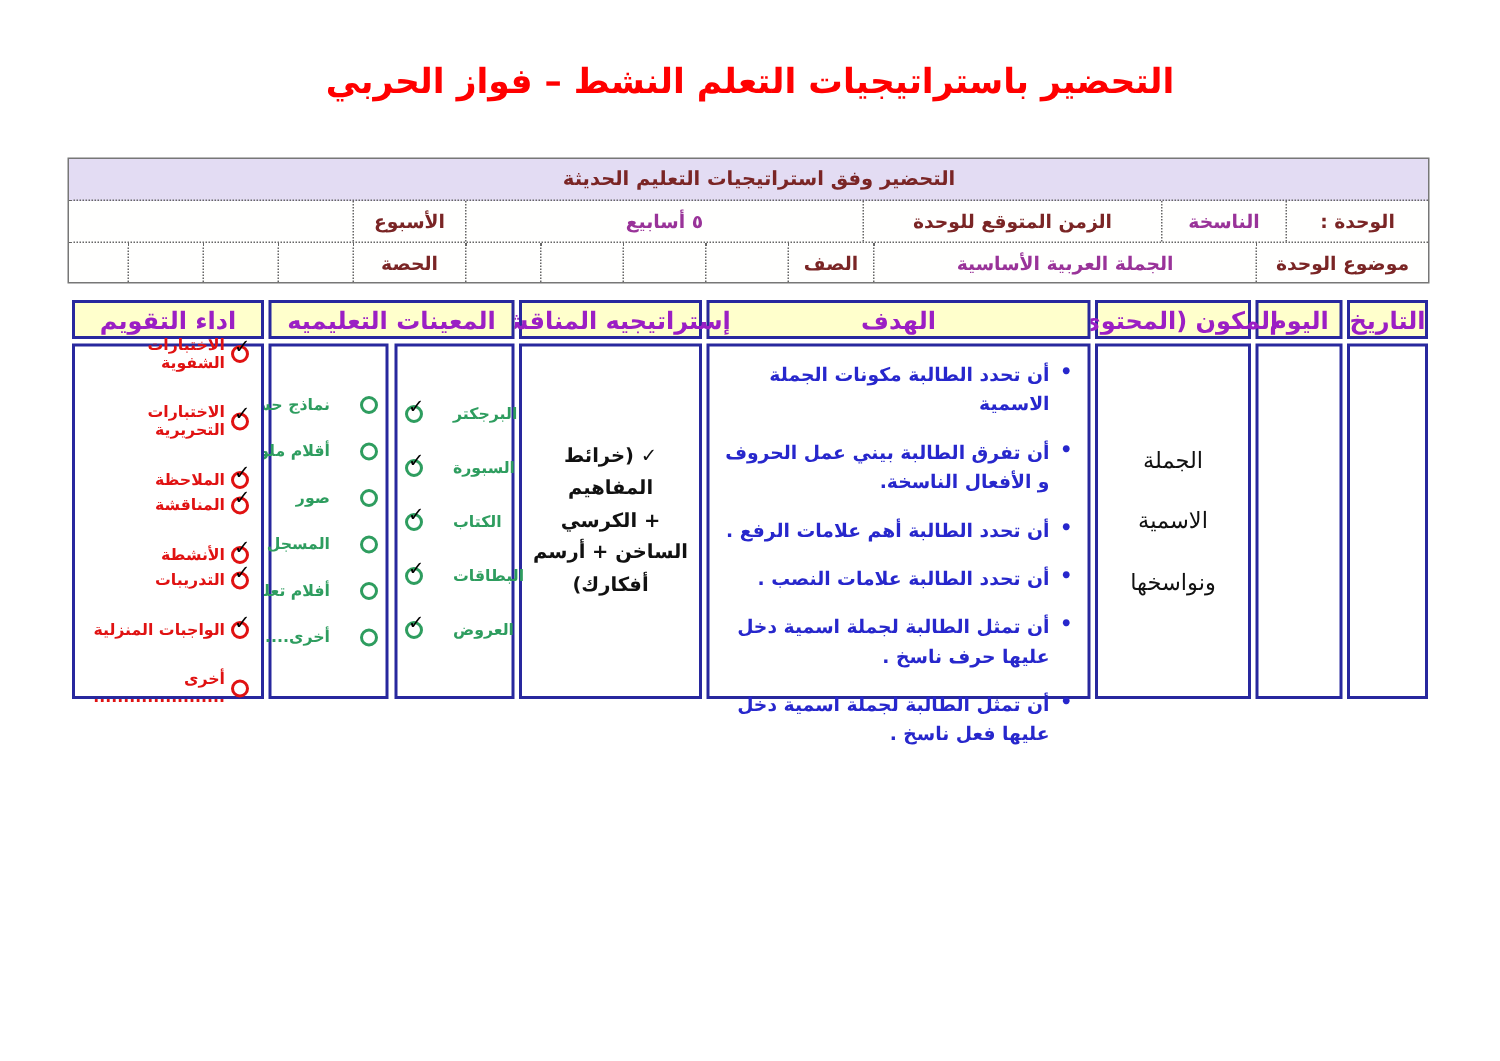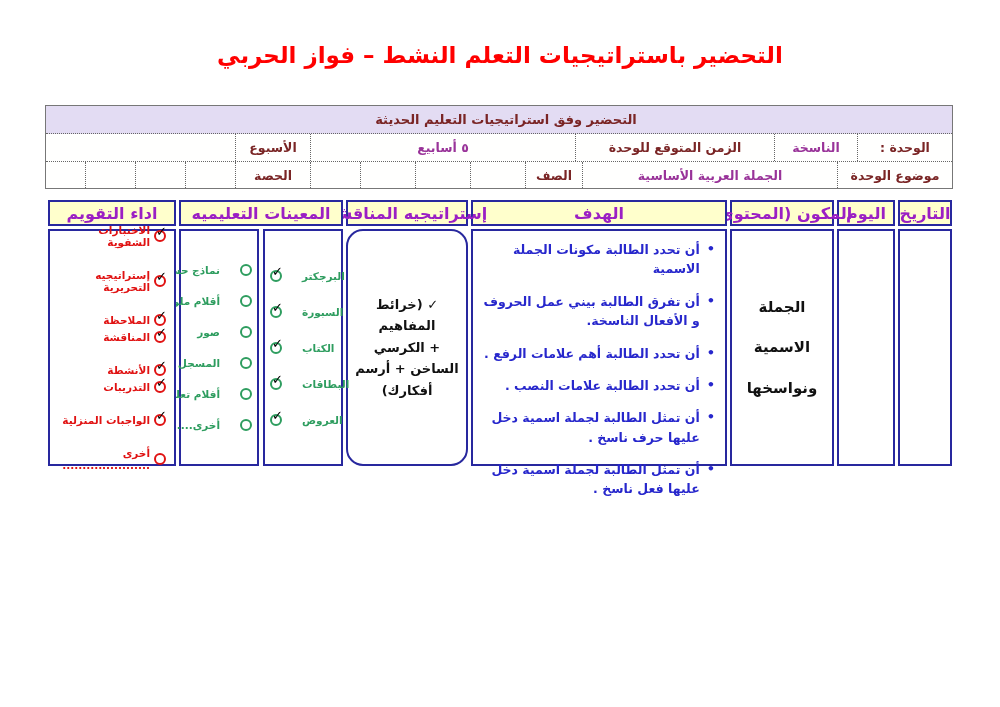--- a/index.html
+++ b/index.html
@@ -49,37 +49,37 @@
     direction: rtl; white-space: nowrap;
   }
   .bcell {
     height: 237px; background: #ffffff; border: 2px solid #28289E;
     direction: rtl;
   }
 
   
   .component-cell {
     display: flex; align-items: center; justify-content: center;
-    text-align: center; font-size: 15px; font-weight: bold; color: #111;
+    text-align: center; font-size: 15px; font-weight: normal; color: #111;
     white-space: pre-line; line-height: 2.7;
   }
 
   
   .objectives { padding: 9px 10px 6px 6px; display: flex; flex-direction: column; gap: 13px; }
   .obj-item {
     display: flex; direction: rtl; gap: 7px; color: #2727CC;
     font-size: 12.5px; font-weight: bold; line-height: 1.55; text-align: right;
   }
   .obj-bullet { flex: none; font-size: 13px; margin-top: -1px; }
 
   
   .strategy-cell {
     display: flex; align-items: center; justify-content: center;
     text-align: center; color: #111; font-size: 13px; font-weight: bold;
-    white-space: pre-line; line-height: 1.65; border-radius: 17px;
+    white-space: pre-line; line-height: 1.65;
   }
 
   
   .aids-body { display: flex; direction: rtl; gap: 4px; flex: none; }
   .aids-sub {
     height: 237px; background: #fff; border: 2px solid #28289E;
     display: flex; flex-direction: column; justify-content: center; gap: 19px;
     padding: 6px 5px;
   }
   .aids-sub.checked-list { width: 80px; gap: 24px; }
@@ -270,21 +270,21 @@
                 <span class="tick">✓</span>
               </span>
               <span class="ev-label">الاختبارات الشفوية</span>
             </span>
         </div>
         <div class="ev-row">
           <span class="ev-item">
               <span class="cc red">
                 <span class="tick">✓</span>
               </span>
-              <span class="ev-label">إستراتيجيه التحريرية</span>
+              <span class="ev-label">الاختبارات التحريرية</span>
             </span>
         </div>
         <div class="ev-row">
           <span class="ev-item">
               <span class="cc red">
                 <span class="tick">✓</span>
               </span>
               <span class="ev-label">الملاحظة</span>
             </span>
           <span class="ev-item">

